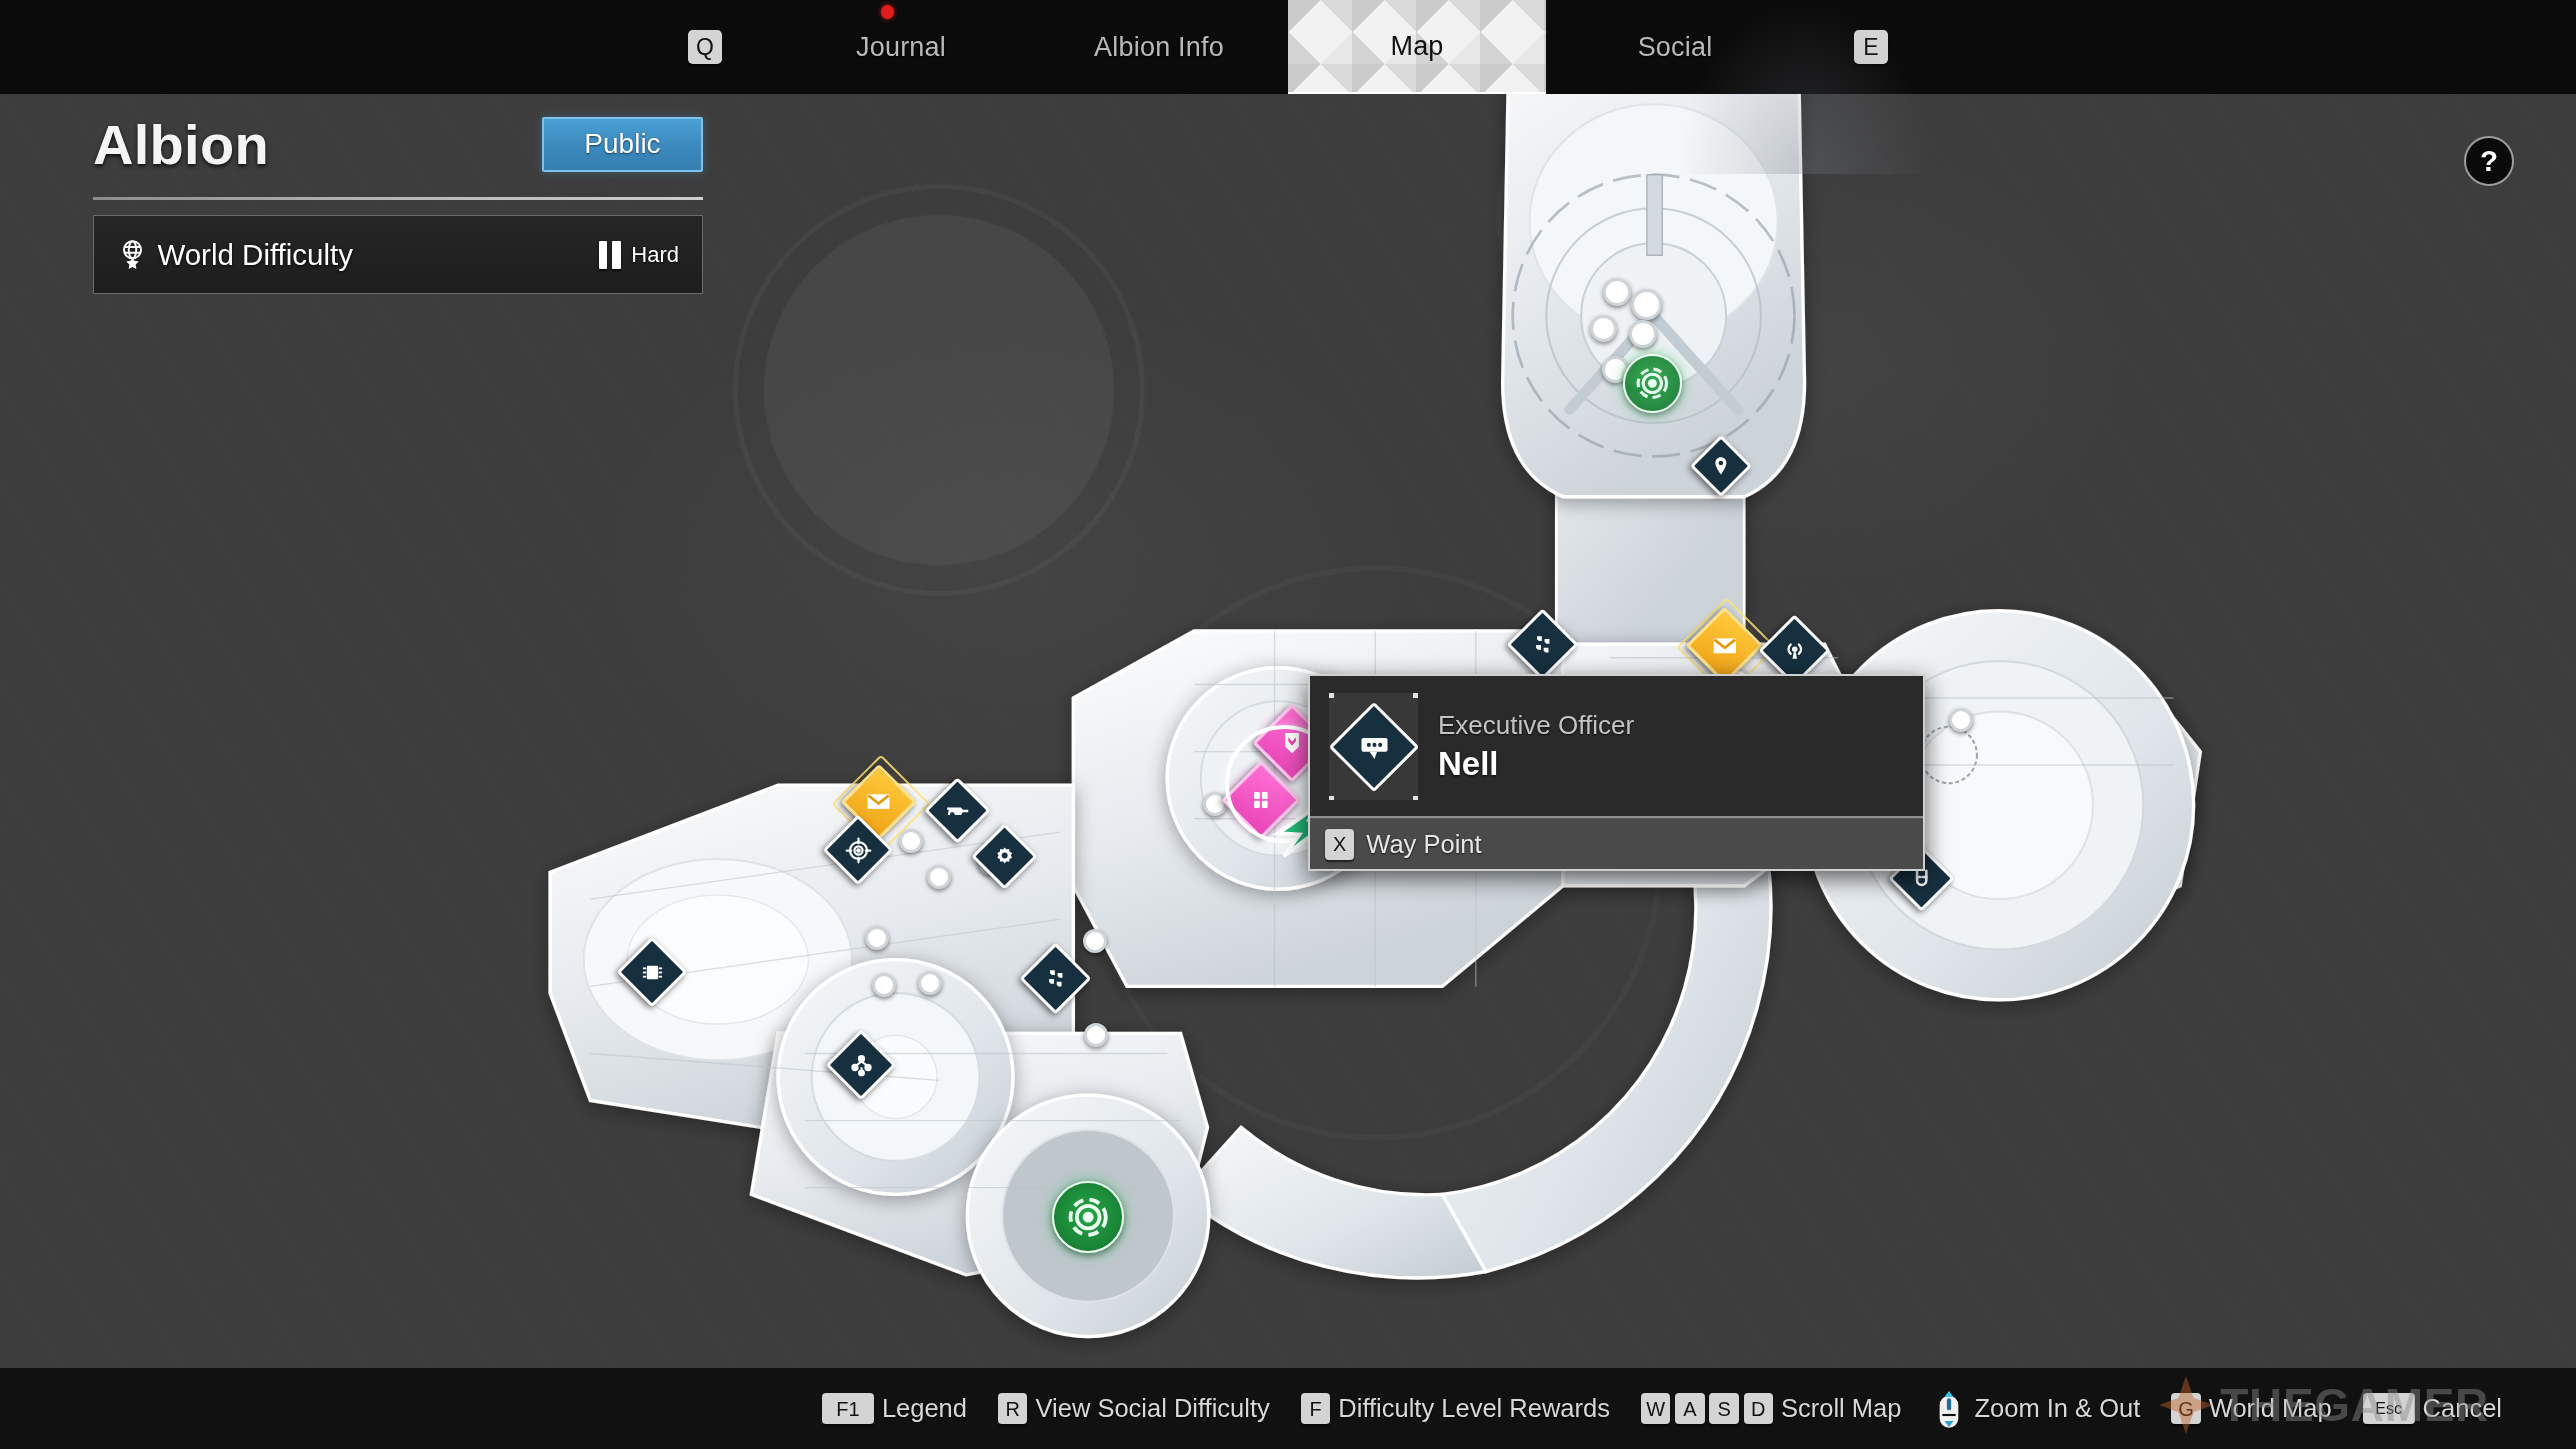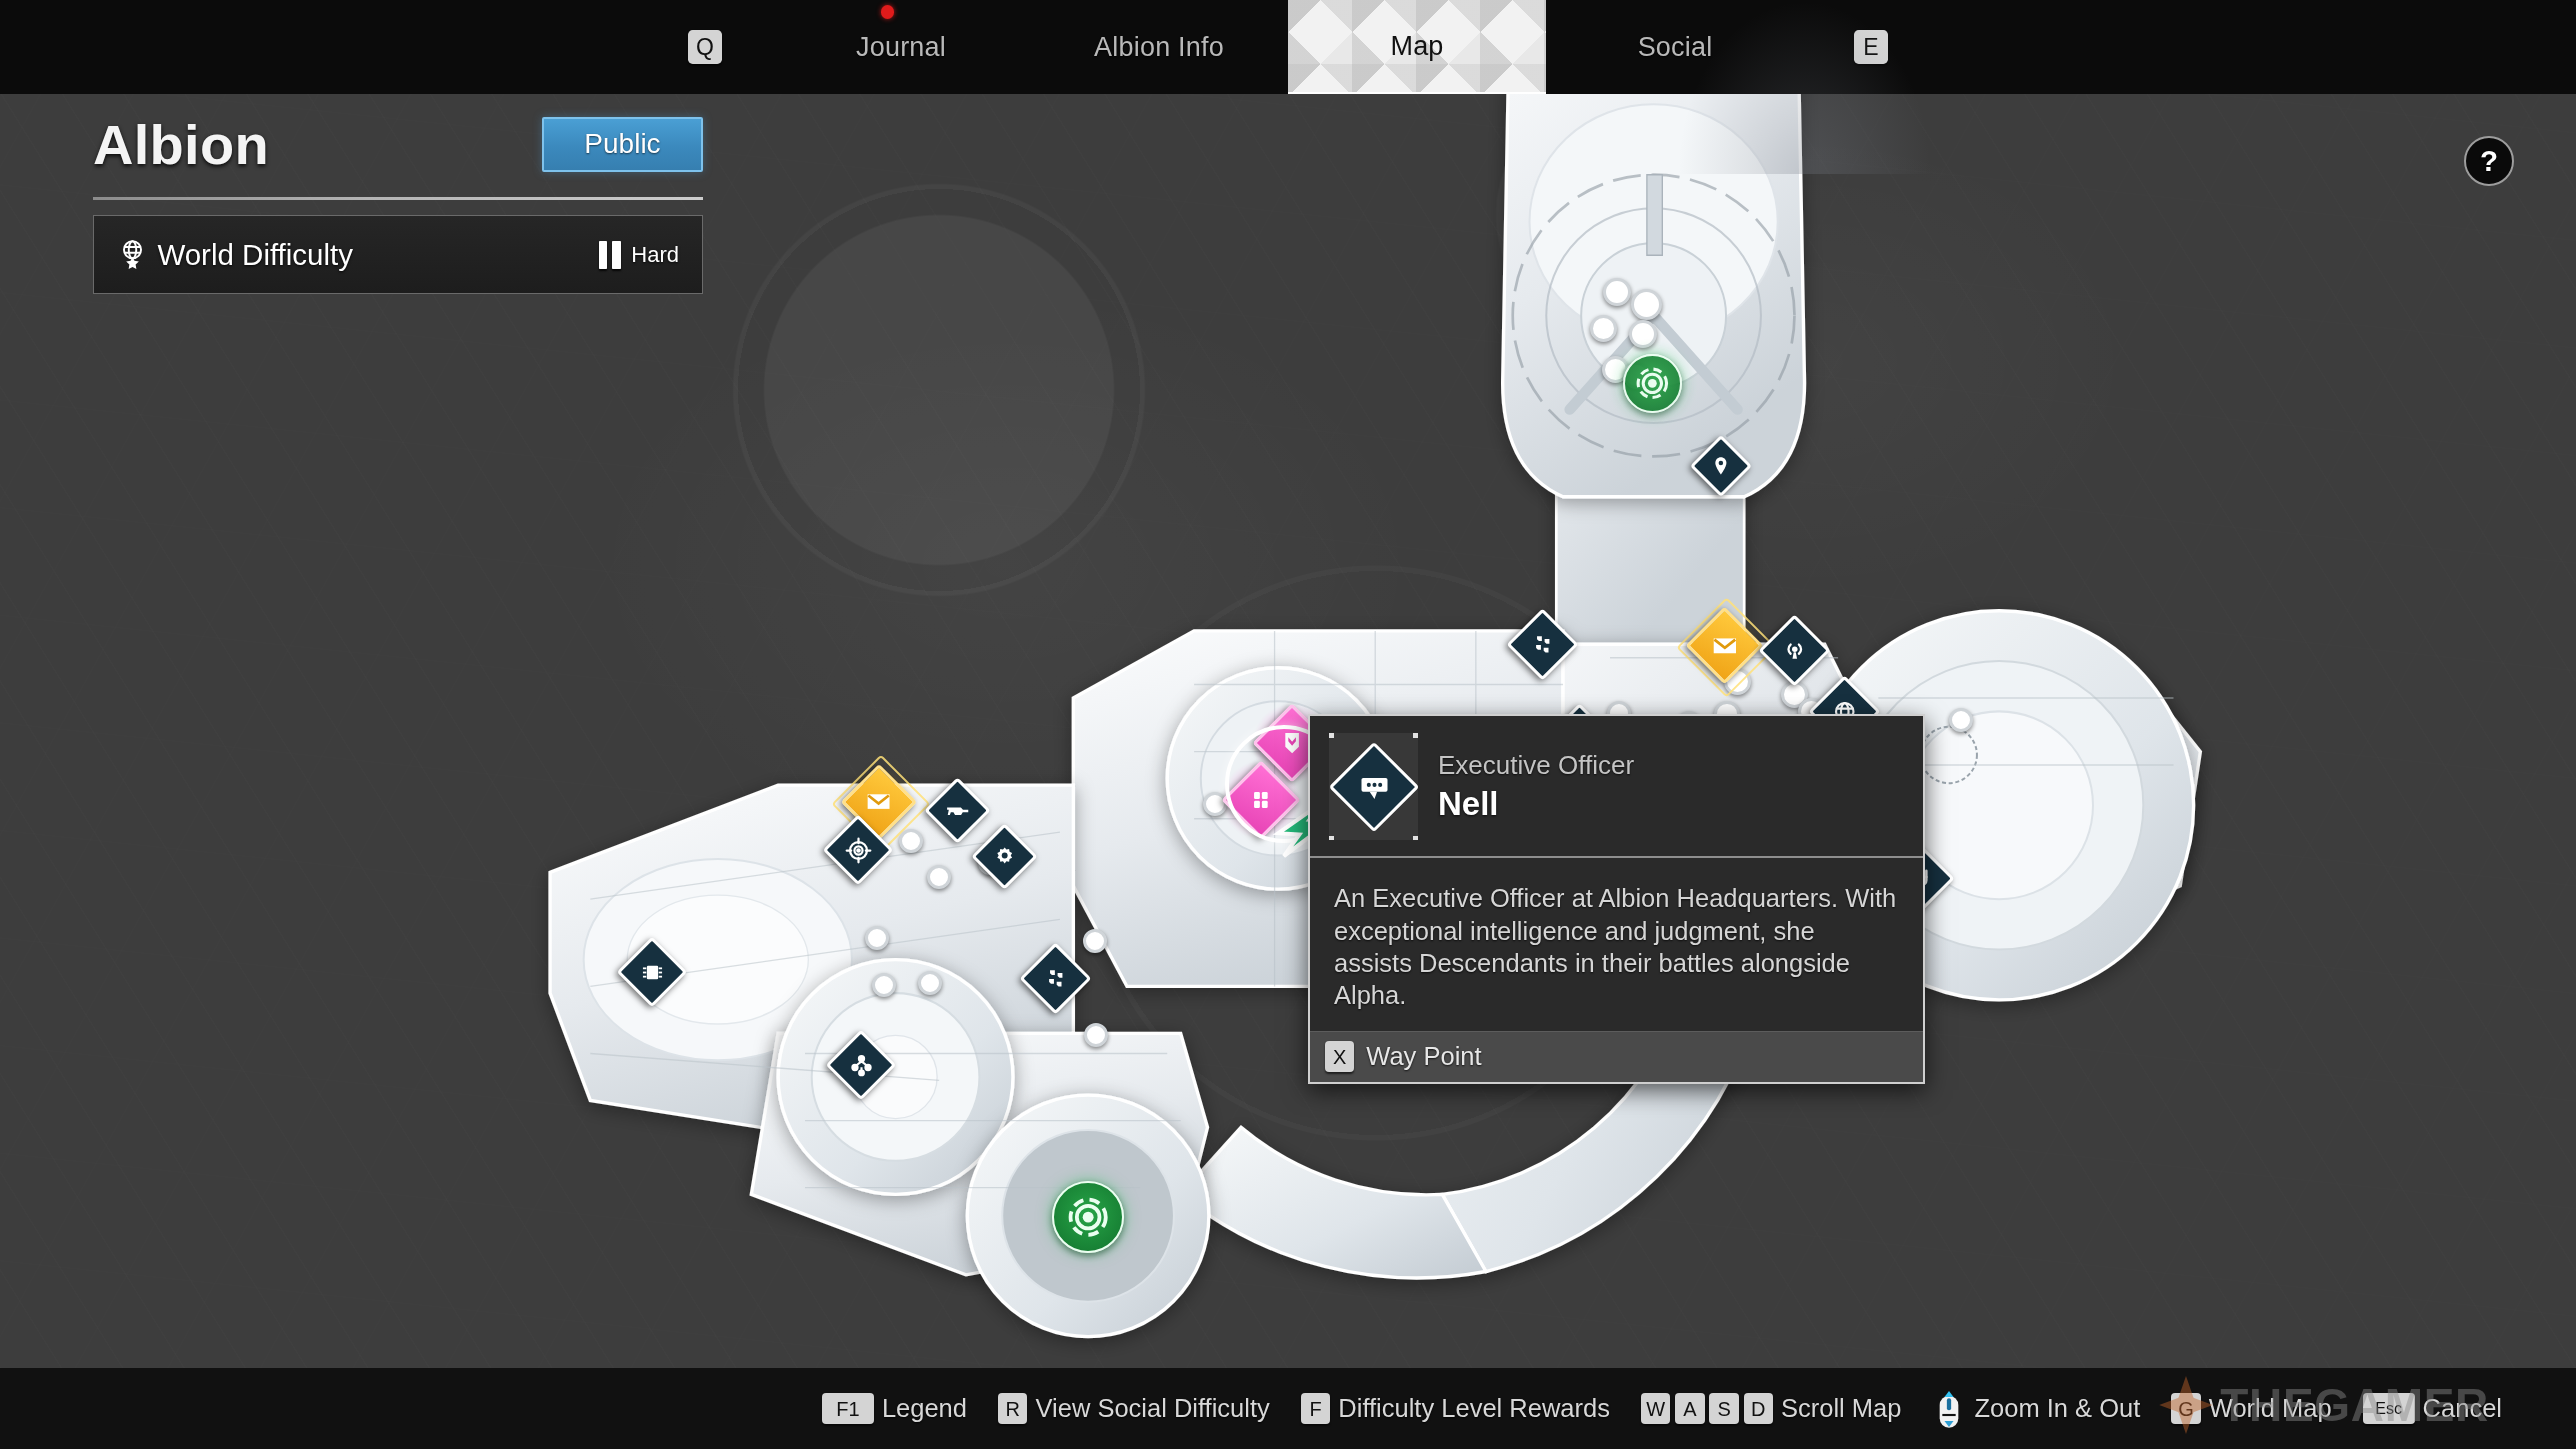--- a/index.html
+++ b/index.html
@@ -185,21 +185,21 @@
   .green-mk svg { width: 74%; height: 74%; }
   .player-ring {
     position:absolute; z-index:23;
     border: 4.7px solid #ffffff; border-radius:50%;
     box-shadow: 0 0 10.7px rgba(255,255,255,.5);
   }
   .player-arrow { position:absolute; z-index:24; }
 
   
   .tooltip {
-    position:absolute; left: 1308px; top: 714px; width: 617px; z-index: 50;
+    position:absolute; left: 1308px; top: 674px; width: 617px; z-index: 50;
     background: #2a2a2a;
     border: 2px solid #cfcfcf;
     box-shadow: 0 6.7px 23px rgba(0,0,0,.65);
   }
   .tt-head { display:flex; align-items:center; padding: 17.4px 19px 16px 19px; gap: 20px; }
   .tt-thumb {
     width: 89px; height: 107px; background:#383838;
     position:relative; flex:0 0 auto;
   }
   .tt-thumb span.c { position:absolute; width:4.7px; height:4.7px; background:#e2e2e2; }
@@ -658,23 +658,20 @@
             </div>
           </div>
         </div>
       </div>
       <div class="tt-titles">
         <div class="tt-role">Executive Officer</div>
         <div class="tt-name">Nell</div>
       </div>
     </div>
     <div class="tt-rule"></div>
-    <div class="tt-body">
-      <div class="tt-desc">An Executive Officer at Albion Headquarters. With exceptional intelligence and judgment, she assists Descendants in their battles alongside Alpha.</div>
-    </div>
     <div class="tt-foot">
       <span class="keycap">X</span>
       <span class="tt-foot-label">Way Point</span>
     </div>
   </div>
 
   <div class="bottombar">
     <div class="hint">
       <span class="keycap wide">F1</span>
       <span class="hint-label">Legend</span>

